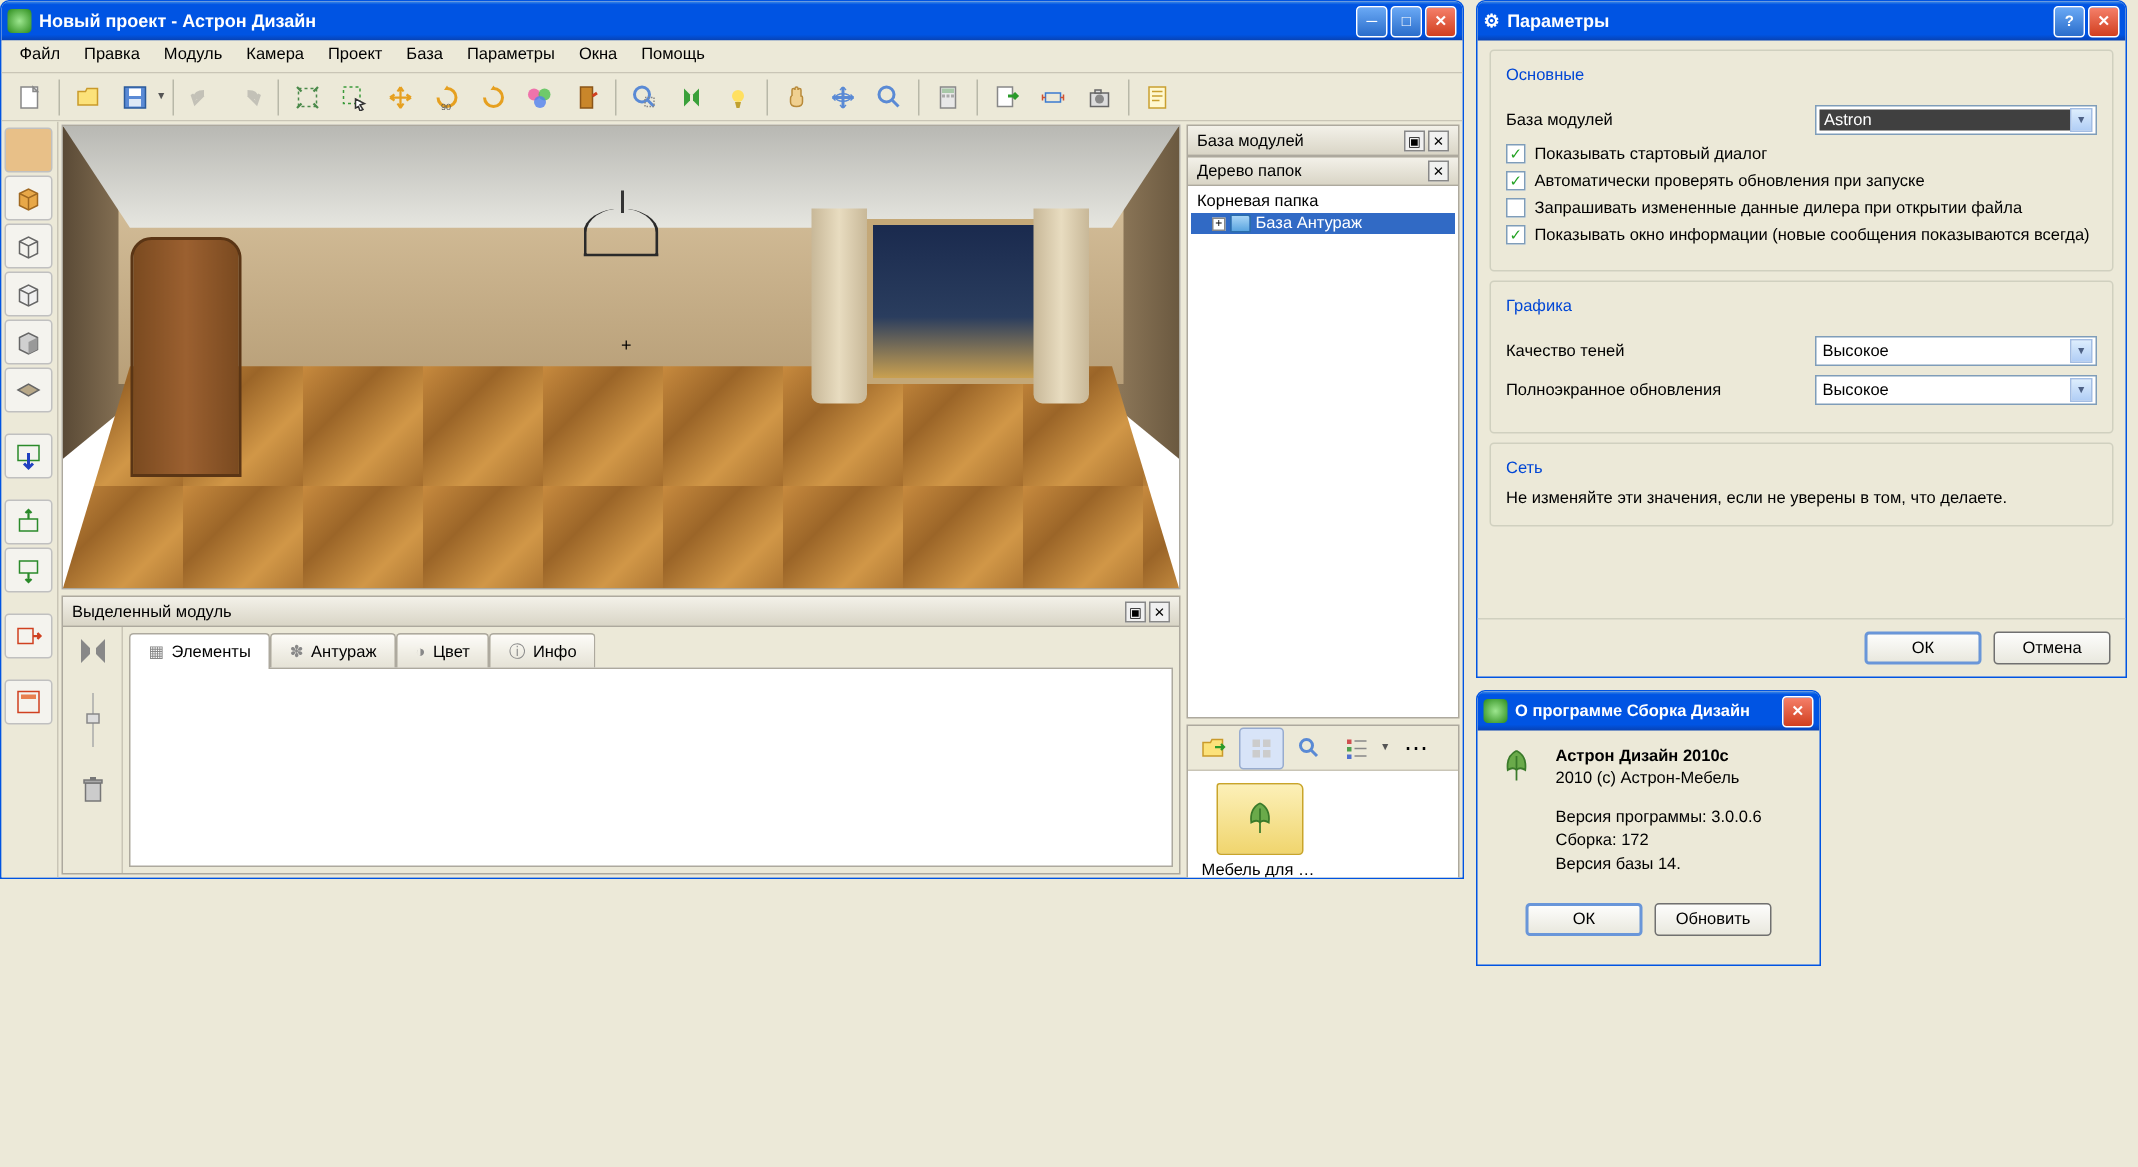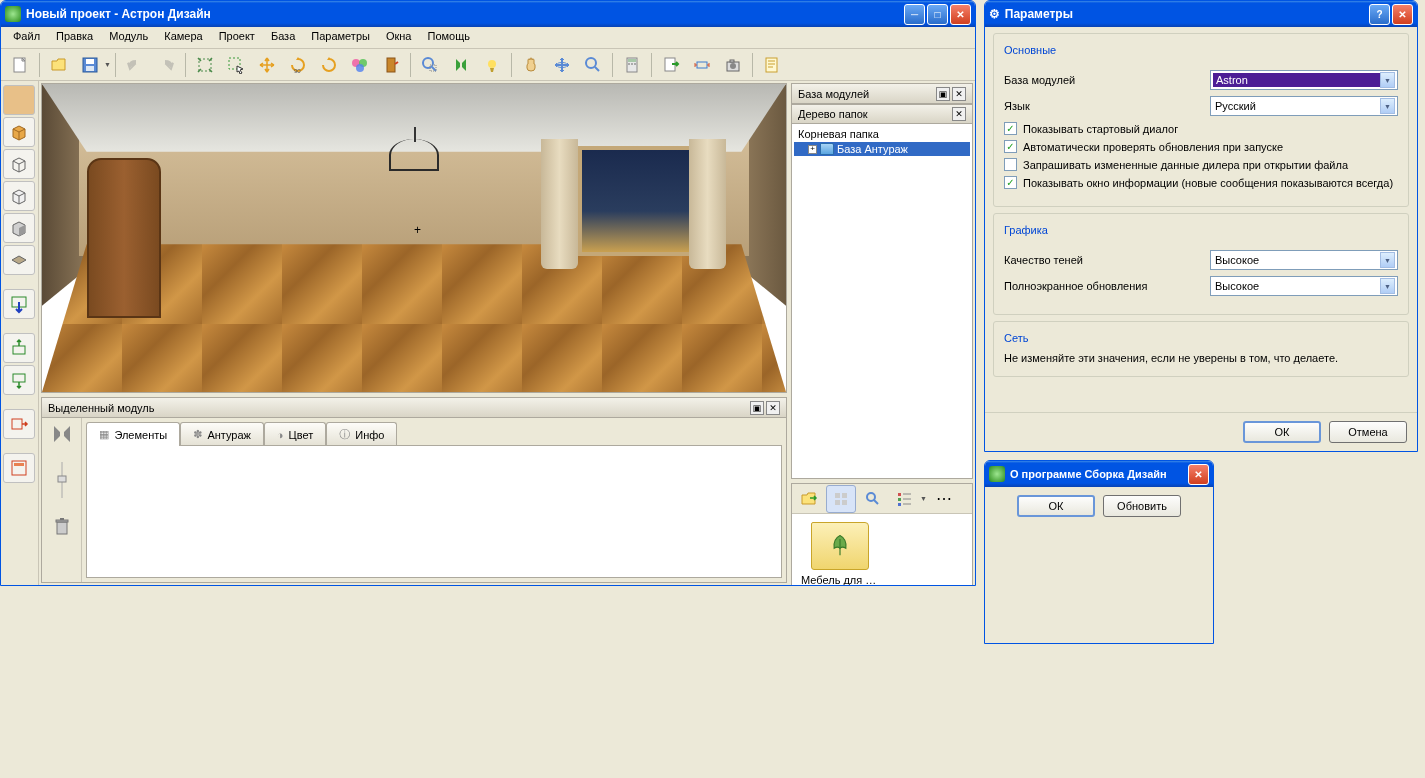--- a/index.html
+++ b/index.html
@@ -81,21 +81,21 @@
 .tab-content { flex: 1; background: #fff; border: 1px solid #ada99e; margin-top: -1px; }
 .tab-ico { font-size: 11px; color: #888; }
 
 
 .fieldset { border: 1px solid #d0d0bf; border-radius: 3px; margin: 6px 8px; padding: 10px 10px 12px; }
 .fieldset > .legend { color: #0046d5; margin: -18px 0 8px -4px; background: #ece9d8; display: inline-block; padding: 0 4px; font-size: 11px; }
 .form-row { display: flex; align-items: center; margin: 6px 0; gap: 8px; }
 .form-row .lbl { width: 198px; }
 .form-row .ctrl { flex: 1; }
 .select { width: 100%; height: 20px; border: 1px solid #7f9db9; background: #fff; display: flex; align-items: center; padding: 0 2px; cursor: pointer; }
-.select.highlight .select-val { background: #4c1d95; color: #fff; padding: 1px 3px; flex: 1; }
+.select.highlight .select-val { background: #404040; color: #fff; padding: 1px 3px; flex: 1; }
 .select .select-val { flex: 1; padding: 0 2px; }
 .select .dd-btn { width: 15px; height: 16px; background: linear-gradient(to bottom, #ddeefd, #b0cdf5); border: 1px solid #a3bde3; display: flex; align-items: center; justify-content: center; font-size: 7px; color: #4d6185; }
 .checkbox-row { display: flex; align-items: center; gap: 6px; margin: 5px 0; }
 .checkbox { width: 13px; height: 13px; border: 1px solid #7f9db9; background: #fff; display: flex; align-items: center; justify-content: center; font-size: 10px; color: #21a121; cursor: pointer; }
 .btn { min-width: 78px; height: 22px; border: 1px solid #707070; border-radius: 3px; background: linear-gradient(to bottom, #fdfdfc, #e9e8de); cursor: pointer; padding: 0 12px; font-size: 11px; font-family: inherit; }
 .btn.default { border: 2px solid #6996d9; }
 .btn-row { display: flex; gap: 8px; justify-content: flex-end; padding: 8px 10px; border-top: 1px solid #d0d0bf; }
 .btn-row-center { display: flex; gap: 8px; justify-content: center; padding: 8px 10px; }
 .btn-wide { min-width: 186px; }
 
@@ -516,29 +516,20 @@
       <div class="legend">Основные</div>
       <div class="form-row">
         <div class="lbl">База модулей</div>
         <div class="ctrl">
             <div class="select highlight">
               <span class="select-val">Astron</span>
               <span class="dd-btn">▼</span>
             </div>
           </div>
       </div>
-      <div class="form-row">
-        <div class="lbl">Язык</div>
-        <div class="ctrl">
-            <div class="select">
-              <span class="select-val">Русский</span>
-              <span class="dd-btn">▼</span>
-            </div>
-          </div>
-      </div>
       <div class="checkbox-row">
           <div class="checkbox">✓</div>
           <span>Показывать стартовый диалог</span>
         </div>
       <div class="checkbox-row">
           <div class="checkbox">✓</div>
           <span>Автоматически проверять обновления при запуске</span>
         </div>
       <div class="checkbox-row">
           <div class="checkbox"></div>
@@ -582,17 +573,31 @@
 </div>
 
 <div class="window" style="left:984px; top:460px; width:230px; height:184px;">
   <div class="titlebar">
     <div class="app-icon"></div>
     <div class="titlebar-title" style="font-size:11px">О программе Сборка Дизайн</div>
     <div class="win-controls">
       <div class="win-btn close">✕</div>
     </div>
   </div>
+  <div class="about-body">
+    <svg class="about-icon" viewBox="0 0 24 24">
+        <path d="M12 3 Q18 6 17 14 Q14 12 12 14 Q10 12 7 14 Q6 6 12 3" fill="#6aaa4a" stroke="#3a7a2a"></path>
+        <path d="M12 6 L12 20" stroke="#3a7a2a"></path>
+      </svg>
+    <div class="about-text">
+      <div class="prod-name">Астрон Дизайн 2010c</div>
+      <div>2010 (c) Астрон-Мебель</div>
+      <div style="height:10px"></div>
+      <div>Версия программы: 3.0.0.6</div>
+      <div>Сборка: 172</div>
+      <div>Версия базы 14.</div>
+    </div>
+  </div>
   <div class="btn-row-center">
     <button class="btn default">ОК</button>
     <button class="btn">Обновить</button>
   </div>
 </div>
 
 </body></html>

